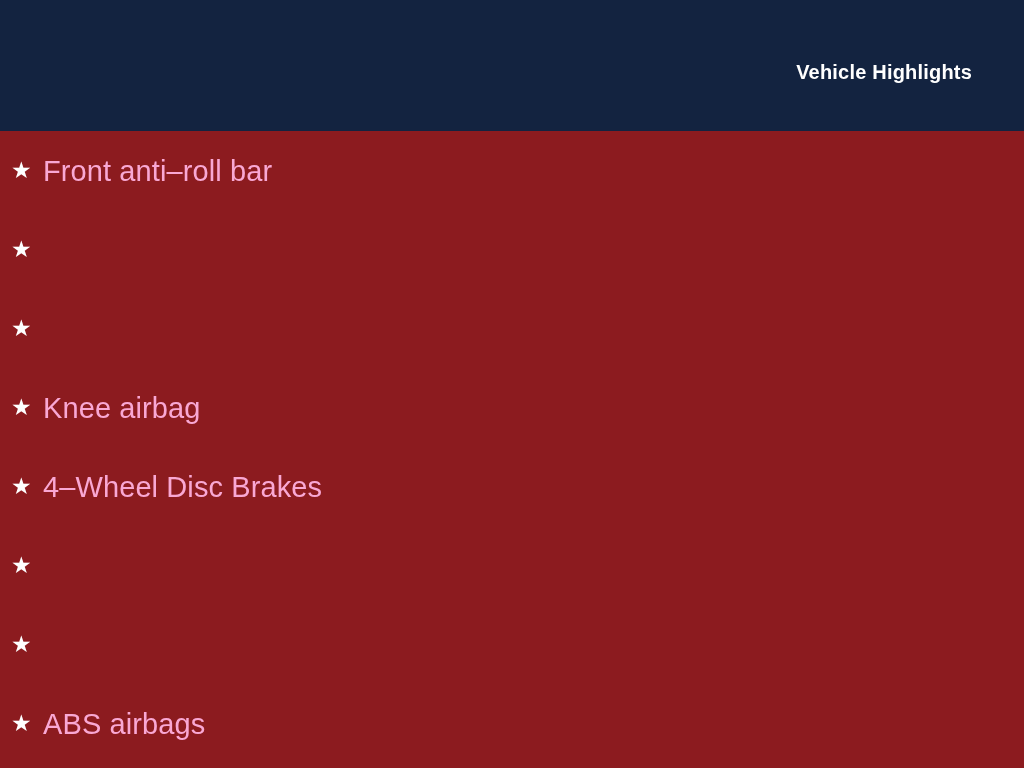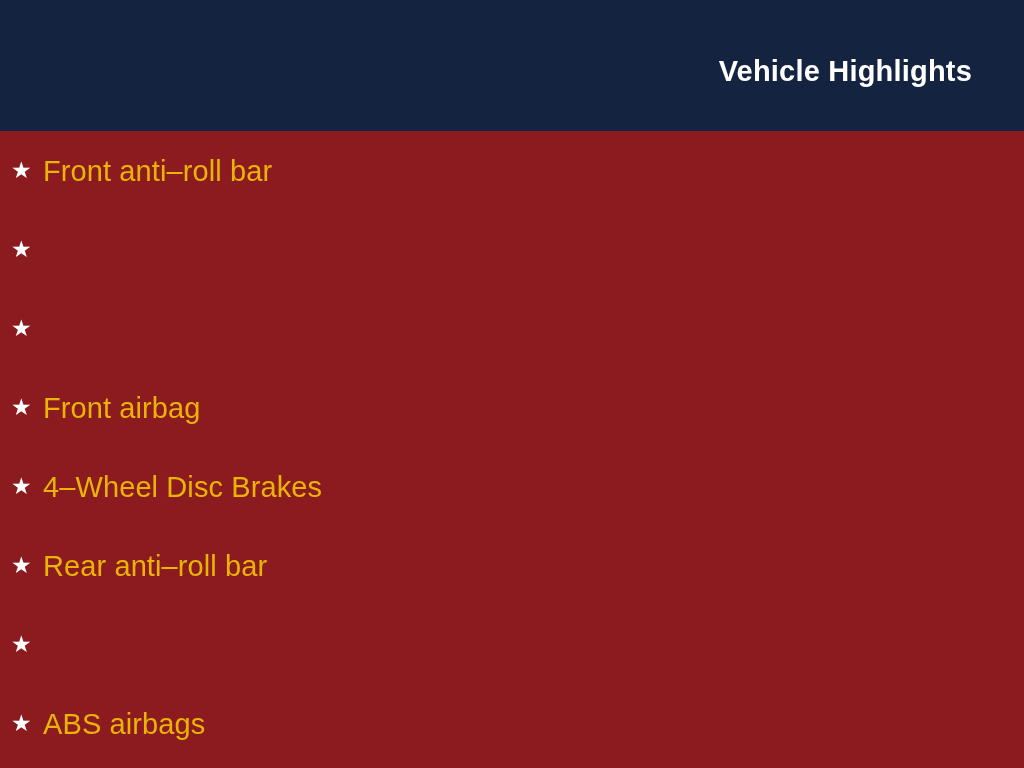--- a/index.html
+++ b/index.html
@@ -34,21 +34,21 @@
     display: flex;
     align-items: center;
     justify-content: flex-end;
     box-sizing: border-box;
     padding-right: 52px;
   }
 
   .slide-title {
     color: #ffffff;
     font-family: "Liberation Sans", sans-serif;
-    font-size: 29px;
+    font-size: 20px;
     font-weight: bold;
     letter-spacing: 0.2px;
     line-height: 1.1;
     white-space: nowrap;
     position: relative;
     top: 6px;
   }
 
   
   .highlights-list {
@@ -83,21 +83,21 @@
     color: #ffffff;
     font-size: 23px;
     line-height: 30px;
     text-align: left;
     display: inline-block;
     position: relative;
     top: -1px;
   }
 
   .highlight-label {
-    color: #eab308;
+    color: #f9a8d4;
     font-family: "Liberation Sans", sans-serif;
     font-size: 29px;
     font-weight: normal;
     letter-spacing: 0.1px;
     line-height: 34px;
     margin-left: 11px;
     white-space: nowrap;
   }
 </style>
 </head>
@@ -119,31 +119,30 @@
     <li class="highlight-item">
       <span class="star-icon">★</span>
     </li>
 
     <li class="highlight-item">
       <span class="star-icon">★</span>
     </li>
 
     <li class="highlight-item">
       <span class="star-icon">★</span>
-      <span class="highlight-label">Front airbag</span>
+      <span class="highlight-label">Knee airbag</span>
     </li>
 
     <li class="highlight-item">
       <span class="star-icon">★</span>
       <span class="highlight-label">4–Wheel Disc Brakes</span>
     </li>
 
     <li class="highlight-item">
       <span class="star-icon">★</span>
-      <span class="highlight-label">Rear anti–roll bar</span>
     </li>
 
     <li class="highlight-item">
       <span class="star-icon">★</span>
     </li>
 
     <li class="highlight-item">
       <span class="star-icon">★</span>
       <span class="highlight-label">ABS airbags</span>
     </li>

